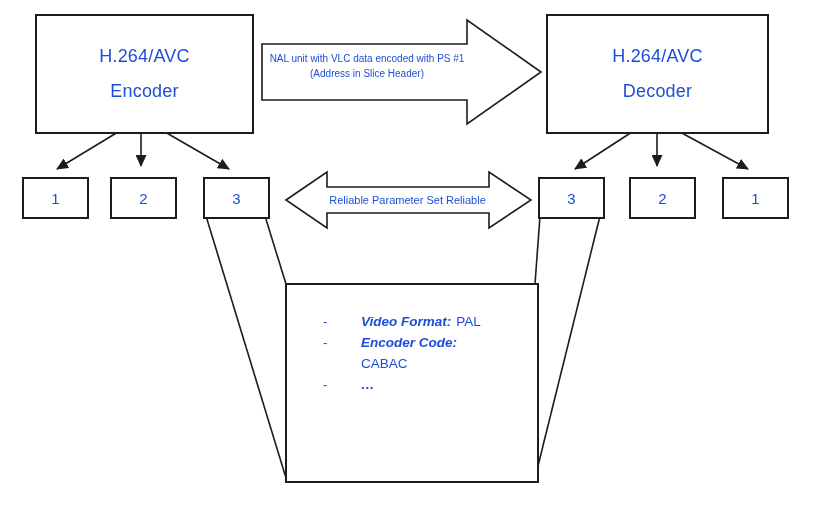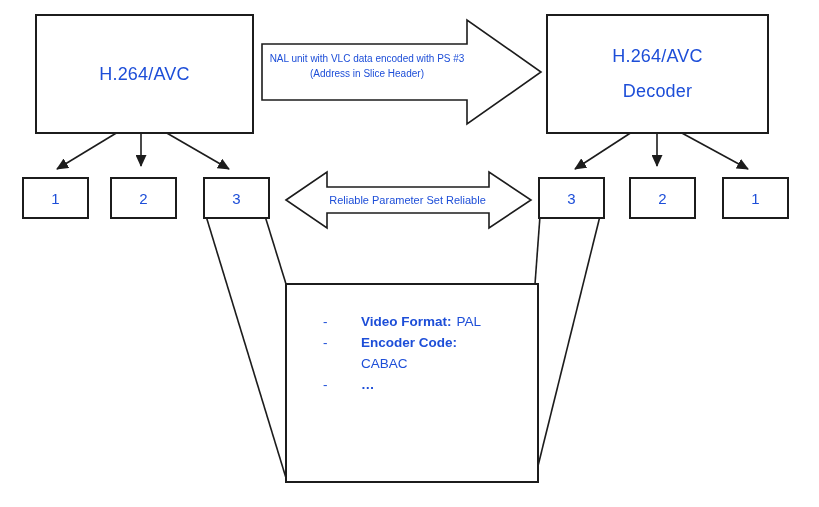--- a/index.html
+++ b/index.html
@@ -30,21 +30,21 @@
   .arrow-label { position:absolute; text-align:center; }
   .nal-label  { left:262px; top:51px;  width:210px; font-size:10px; line-height:15px; }
   .ex-label   { left:297px; top:194px; width:221px; font-size:11px; line-height:13px; }
   .param { left:285px; top:283px; width:250px; height:196px; }
   .param-title { font-style:italic; font-size:14px; text-align:center; margin-top:16px; }
   .param-list { margin-top:26px; }
   .pitem { display:flex; font-size:13.5px; line-height:21px; margin-left:36px; }
   .dash { width:38px; }
   .pval { margin-left:5px; font-weight:normal;text-align:center; }
   .pval-block { display:block; font-weight:normal; }
-  b { font-weight:bold; }
+  b { font-weight:bold;font-style:italic; }
 </style>
 </head>
 <body>
 
 <div class="canvas">
 
   <svg class="svg-layer" width="819" height="507" viewBox="0 0 819 507">
     <defs>
       <marker id="ah" markerUnits="userSpaceOnUse" markerWidth="13" markerHeight="11" refX="11" refY="5.5" orient="auto">
         <path d="M0,0 L12,5.5 L0,11 z" fill="#1c1c1c"></path>
@@ -64,29 +64,30 @@
     <line x1="680" y1="132" x2="748" y2="169" stroke="#1c1c1c" stroke-width="1.6" marker-end="url(#ah)"></line>
 
     <line x1="206" y1="216" x2="286" y2="478" stroke="#1c1c1c" stroke-width="1.6"></line>
     <line x1="265" y1="216" x2="286" y2="284" stroke="#1c1c1c" stroke-width="1.6"></line>
     <line x1="540" y1="216" x2="535" y2="284" stroke="#1c1c1c" stroke-width="1.6"></line>
     <line x1="600" y1="216" x2="535" y2="478" stroke="#1c1c1c" stroke-width="1.6"></line>
   </svg>
 
   <div class="box big encoder">
     <span>H.264/AVC</span>
+    <span>Encoder</span>
   </div>
 
   <div class="box big decoder">
     <span>H.264/AVC</span>
     <span>Decoder</span>
   </div>
 
   <div class="arrow-label nal-label">
-    <div>NAL unit with VLC data encoded with PS #3</div>
+    <div>NAL unit with VLC data encoded with PS #1</div>
     <div>(Address in Slice Header)</div>
   </div>
 
   <div class="arrow-label ex-label">Reliable Parameter Set Reliable</div>
 
   <div class="box num e1">
     <span>1</span>
   </div>
   <div class="box num e2">
     <span>2</span>

